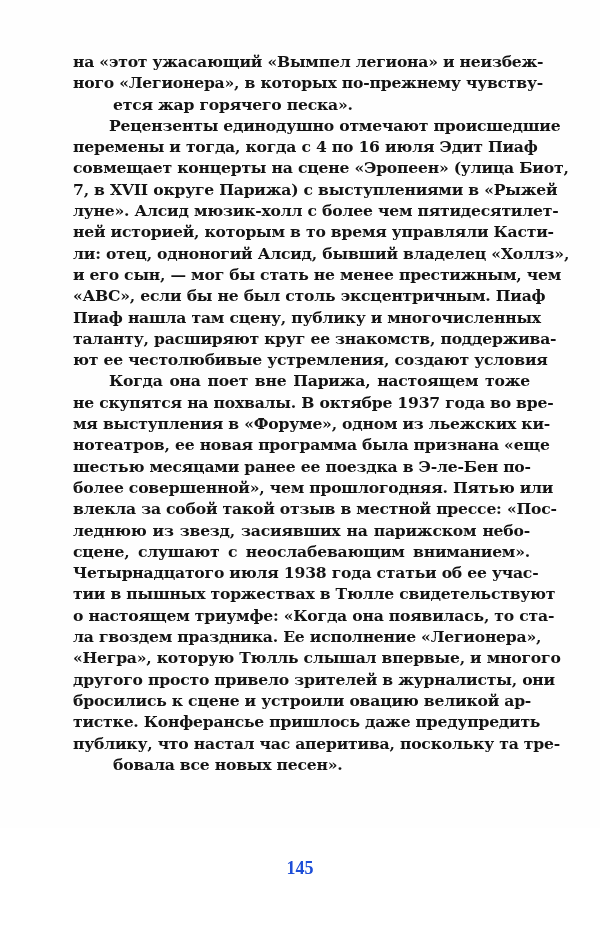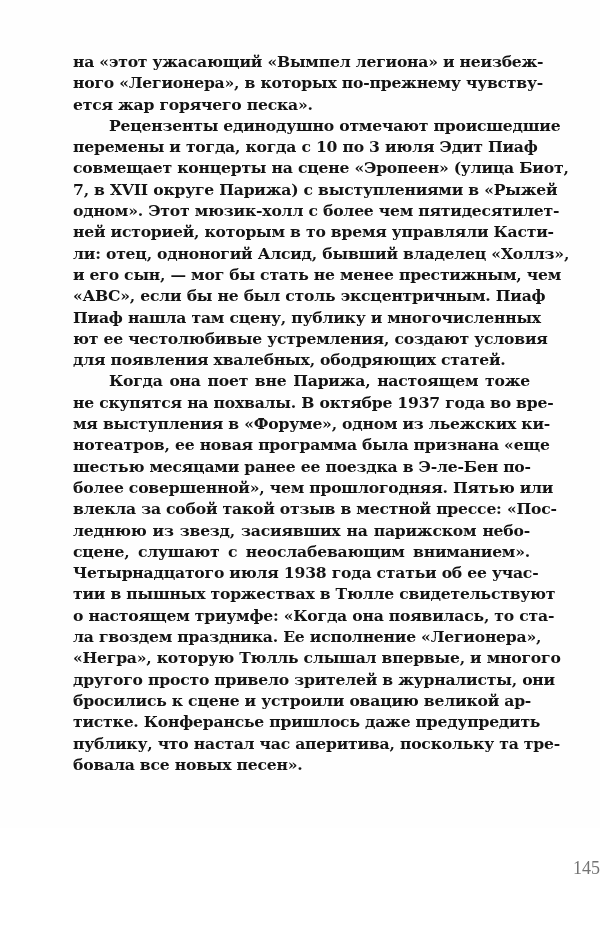--- a/index.html
+++ b/index.html
@@ -35,58 +35,59 @@
     .line {
       display: block;
       white-space: nowrap;
       text-align: justify;
       text-align-last: justify;
       height: 21.3px;
       letter-spacing: -0.2px;
     }
     .line.last {
       text-align-last: left;
+      margin-left: 40px;
     }
     .line.indent {
       padding-left: 36px;
     }
     .page-number {
       position: absolute;
       left: 0;
       width: 600px;
       top: 858px;
-      text-align: right;
+      text-align: center;
       font-family: "Liberation Serif", "DejaVu Serif", serif;
-      font-weight: normal;
+      font-weight: bold;
       font-size: 18px;
-      color: #737373;
+      color: #1d4ed8;
     }
   </style>
 </head>
 <body>
 
 <div class="page">
   <div class="text-block">
 
     <span class="line">на «этот ужасающий «Вымпел легиона» и неизбеж-</span>
     <span class="line">ного «Легионера», в которых по-прежнему чувству-</span>
     <span class="line last">ется жар горячего песка».</span>
 
     <span class="line indent">Рецензенты единодушно отмечают происшедшие</span>
-    <span class="line">перемены и тогда, когда с 10 по 3 июля Эдит Пиаф</span>
+    <span class="line">перемены и тогда, когда с 4 по 16 июля Эдит Пиаф</span>
     <span class="line">совмещает концерты на сцене «Эропеен» (улица Биот,</span>
     <span class="line">7, в XVII округе Парижа) с выступлениями в «Рыжей</span>
-    <span class="line">одном». Этот мюзик-холл с более чем пятидесятилет-</span>
+    <span class="line">луне». Алсид мюзик-холл с более чем пятидесятилет-</span>
     <span class="line">ней историей, которым в то время управляли Касти-</span>
     <span class="line">ли: отец, одноногий Алсид, бывший владелец «Холлз»,</span>
     <span class="line">и его сын, — мог бы стать не менее престижным, чем</span>
     <span class="line">«АВС», если бы не был столь эксцентричным. Пиаф</span>
     <span class="line">Пиаф нашла там сцену, публику и многочисленных</span>
+    <span class="line">таланту, расширяют круг ее знакомств, поддержива-</span>
     <span class="line">ют ее честолюбивые устремления, создают условия</span>
-    <span class="line last">для появления хвалебных, ободряющих статей.</span>
 
     <span class="line indent">Когда она поет вне Парижа, настоящем тоже</span>
     <span class="line">не скупятся на похвалы. В октябре 1937 года во вре-</span>
     <span class="line">мя выступления в «Форуме», одном из льежских ки-</span>
     <span class="line">нотеатров, ее новая программа была признана «еще</span>
     <span class="line">шестью месяцами ранее ее поездка в Э-ле-Бен по-</span>
     <span class="line">более совершенной», чем прошлогодняя. Пятью или</span>
     <span class="line">влекла за собой такой отзыв в местной прессе: «Пос-</span>
     <span class="line">леднюю из звезд, засиявших на парижском небо-</span>
     <span class="line">сцене, слушают с неослабевающим вниманием».</span>

